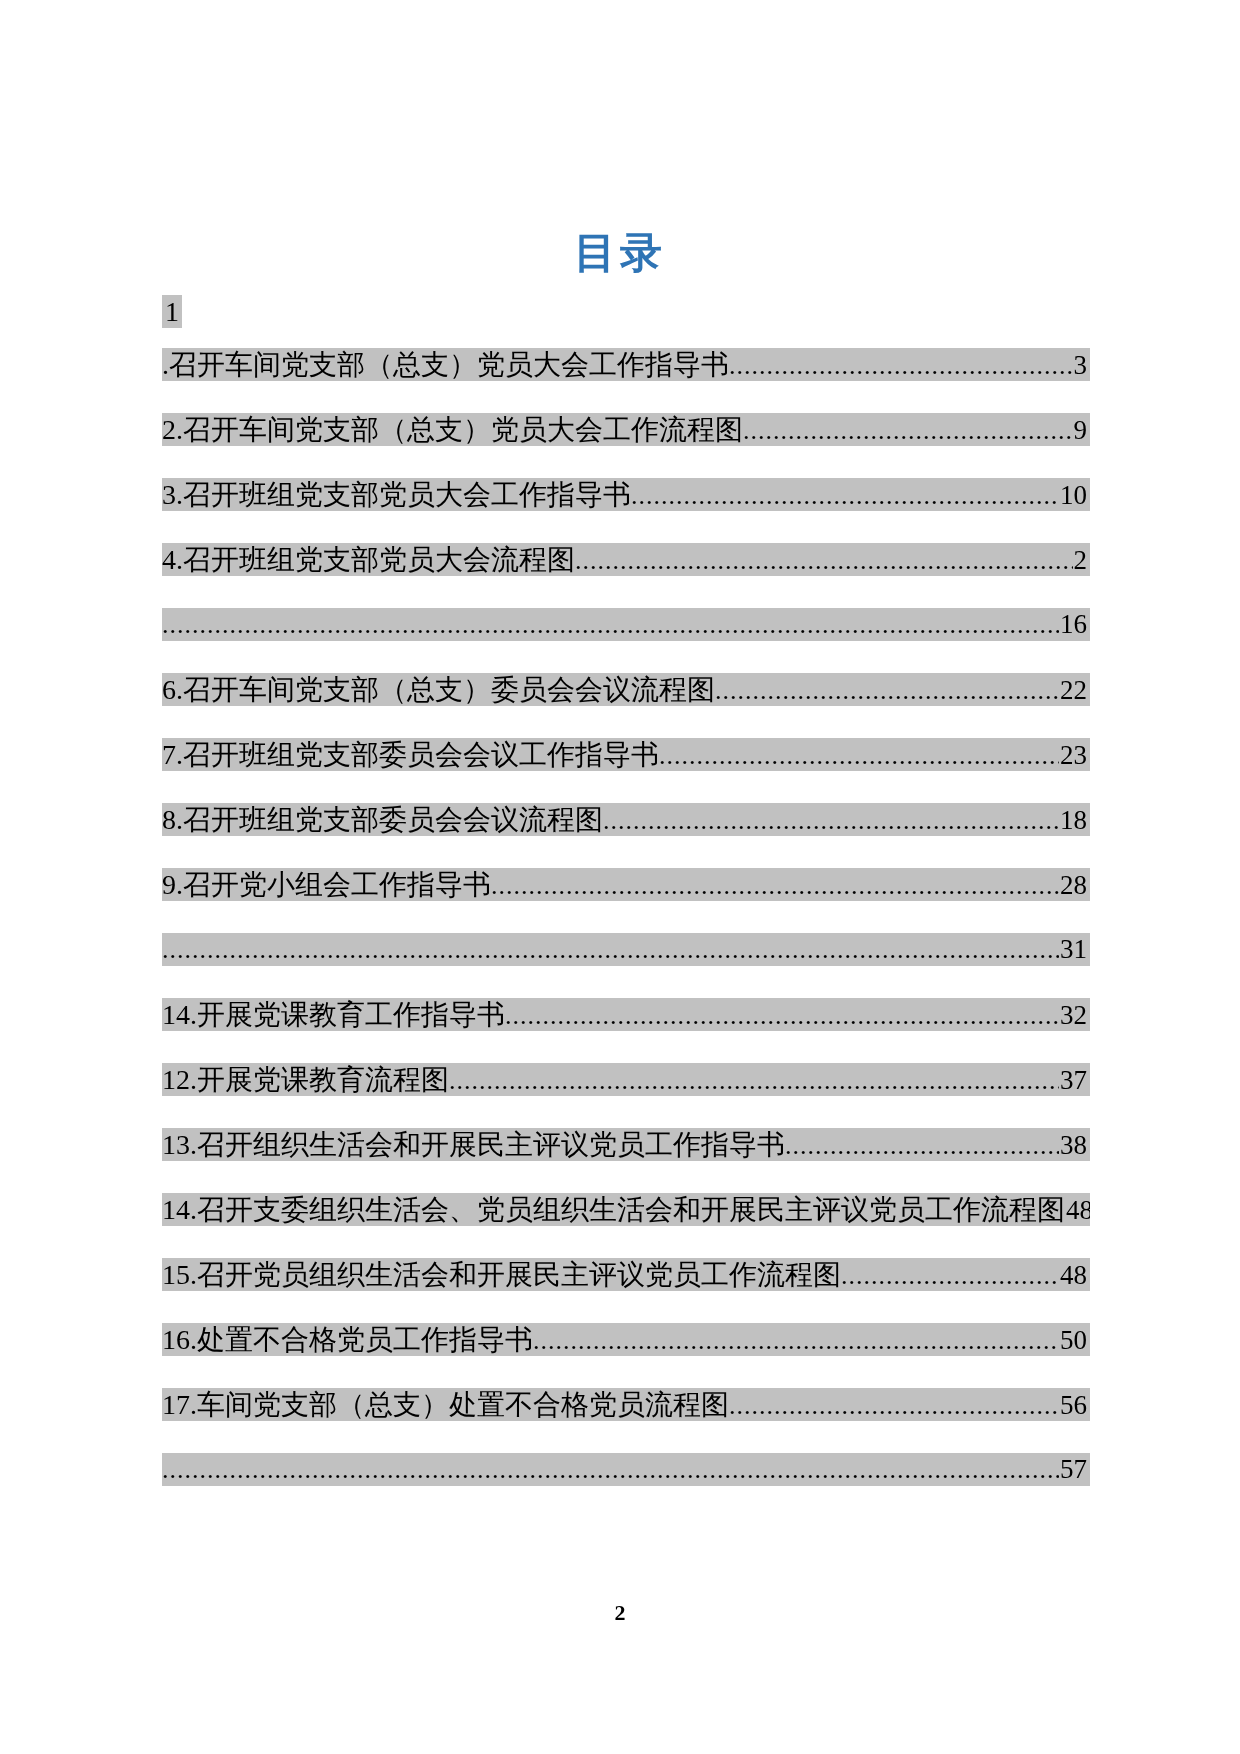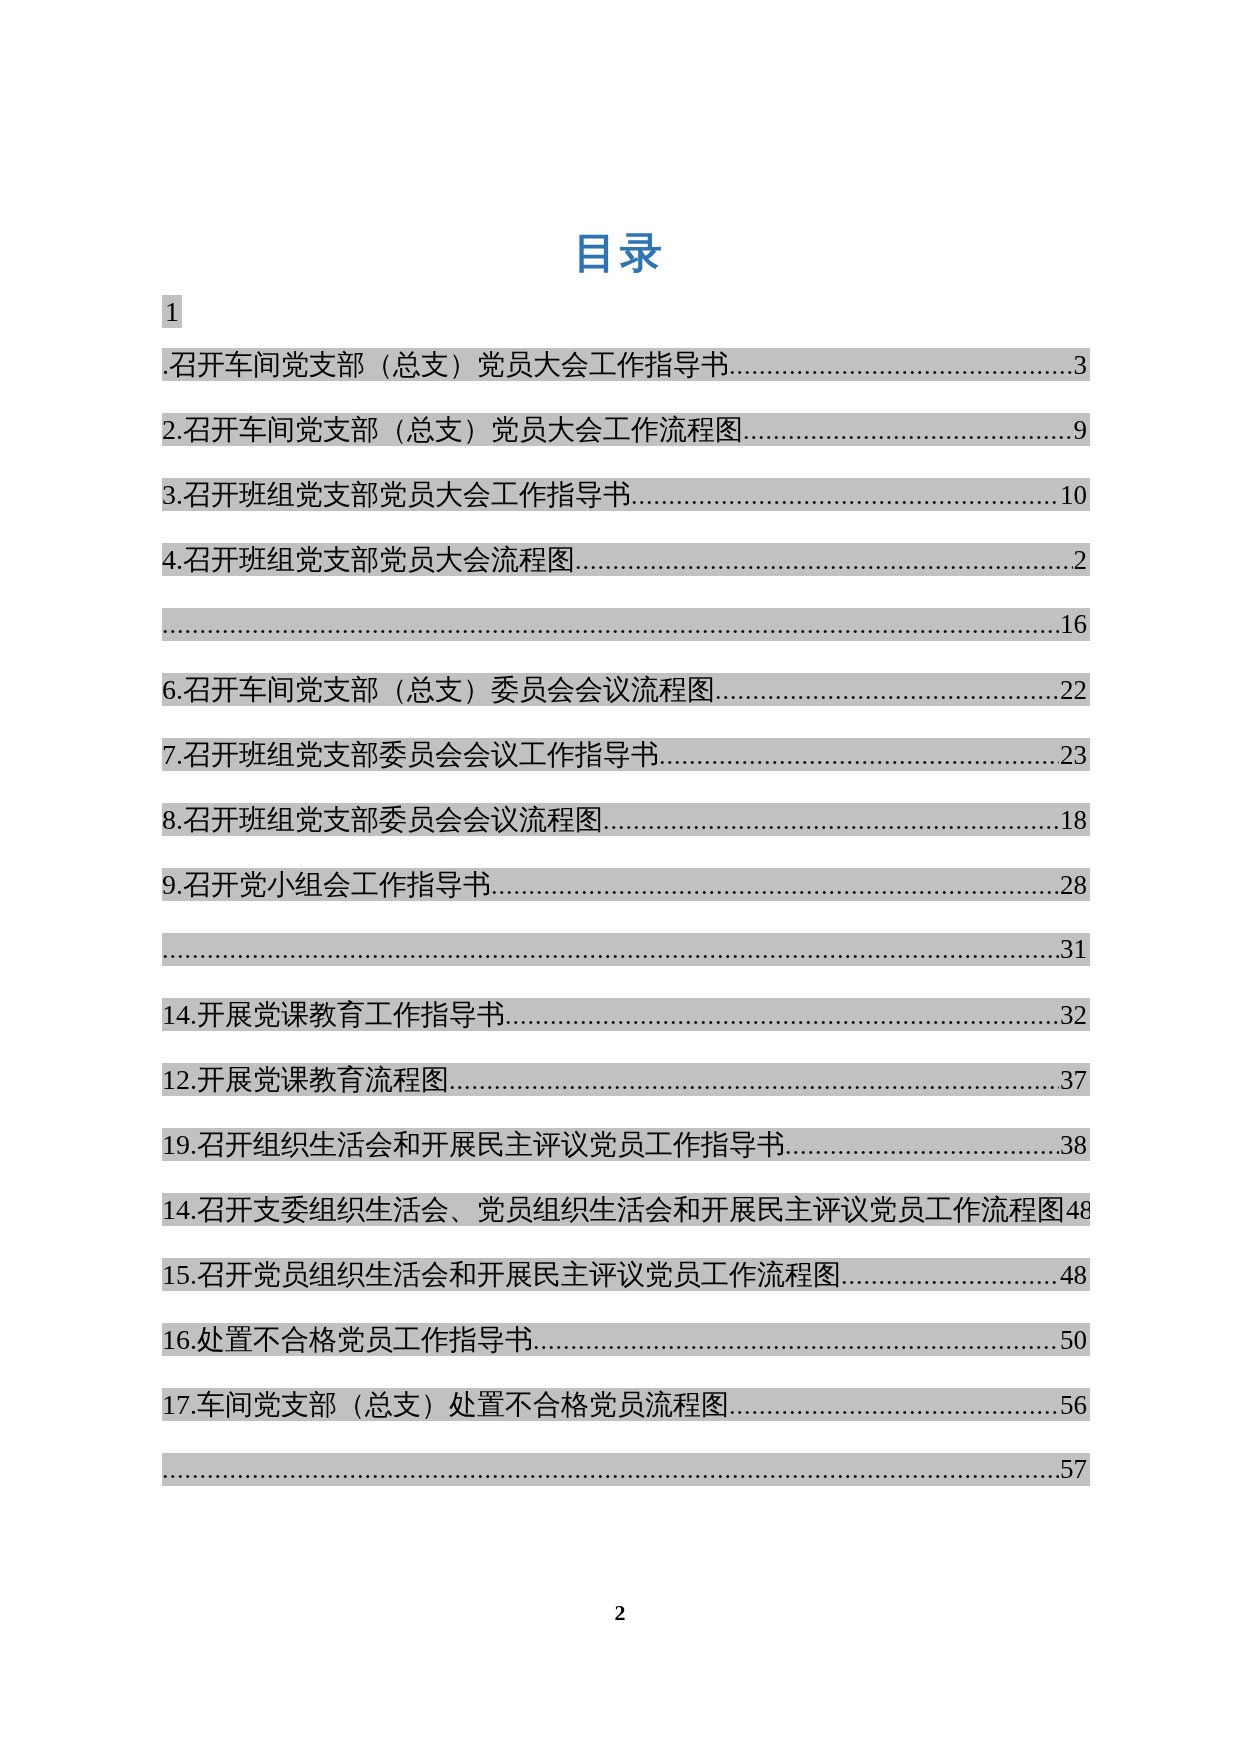--- a/index.html
+++ b/index.html
@@ -156,21 +156,21 @@
     <span class="pagenum">32</span>
   </div>
 
   <div class="toc-row">
     <span class="label">12.开展党课教育流程图</span>
     <span class="leader">....................................................................................................................................................................................................................................................................</span>
     <span class="pagenum">37</span>
   </div>
 
   <div class="toc-row">
-    <span class="label">19.召开组织生活会和开展民主评议党员工作指导书</span>
+    <span class="label">13.召开组织生活会和开展民主评议党员工作指导书</span>
     <span class="leader">....................................................................................................................................................................................................................................................................</span>
     <span class="pagenum">38</span>
   </div>
 
   <div class="toc-row">
     <span class="label">14.召开支委组织生活会、党员组织生活会和开展民主评议党员工作流程图</span>
     <span class="leader">....................................................................................................................................................................................................................................................................</span>
     <span class="pagenum">48</span>
   </div>
 

